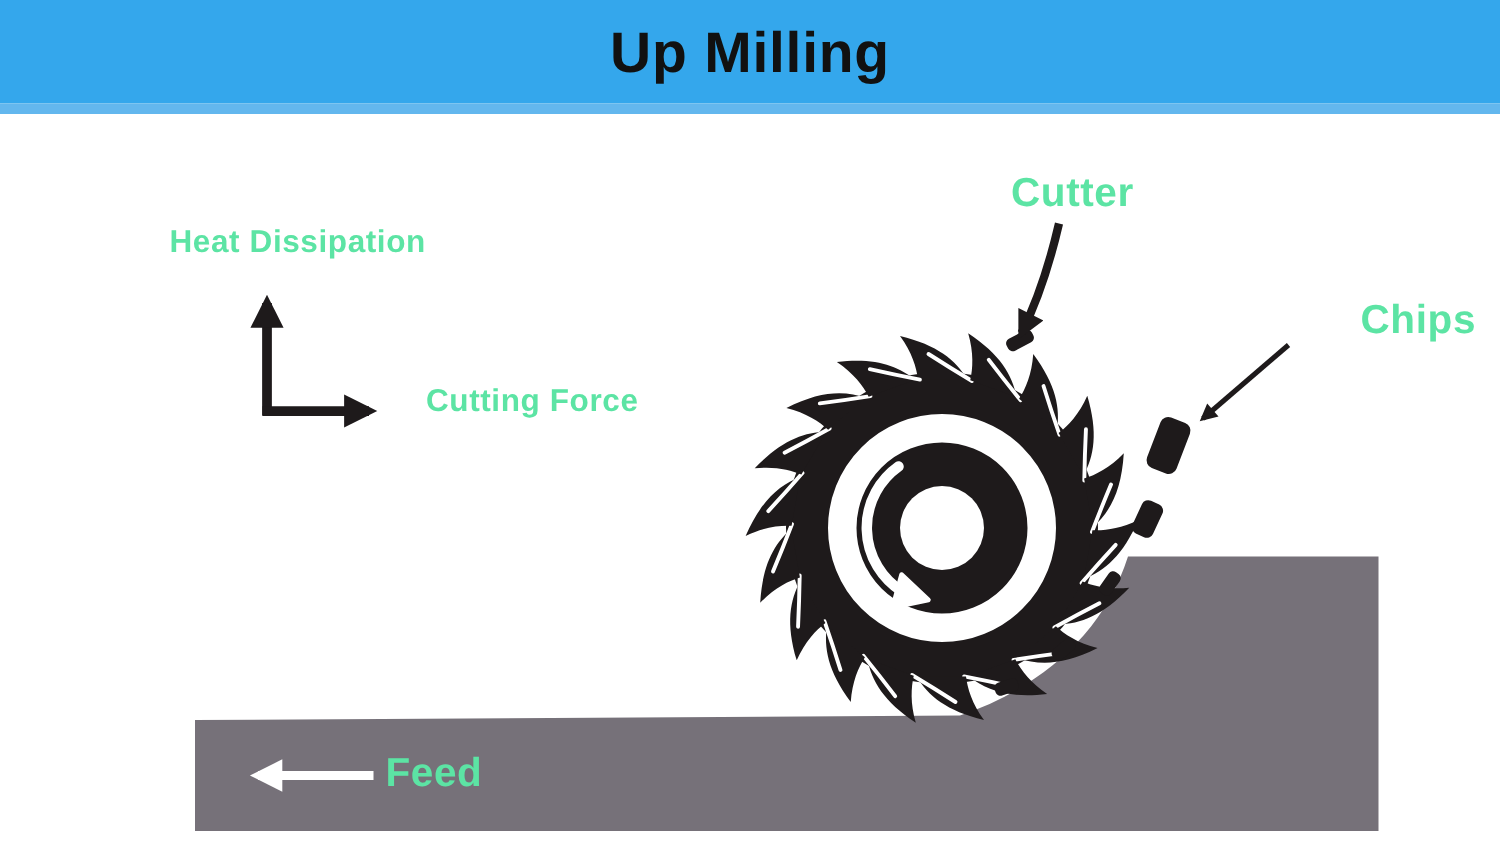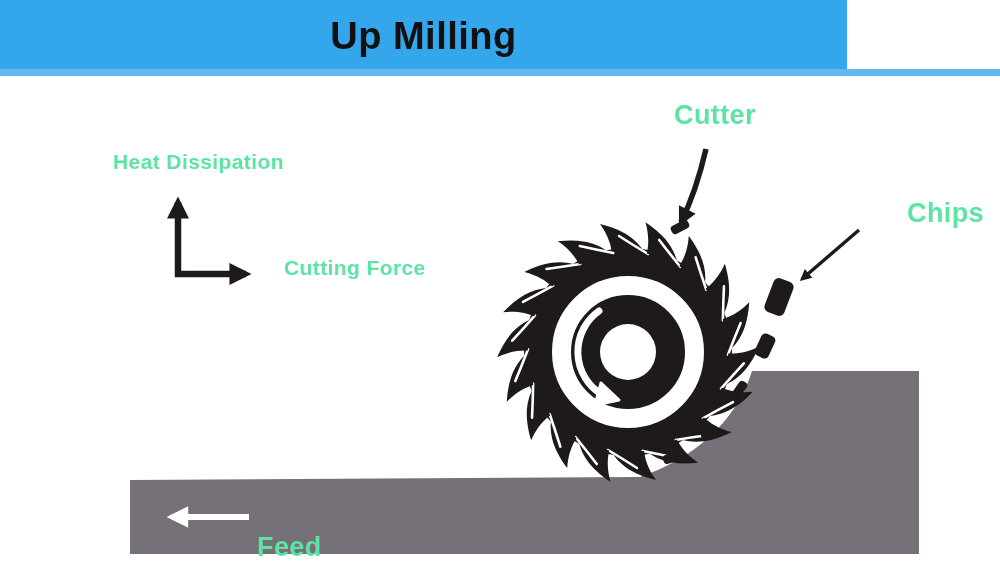--- a/index.html
+++ b/index.html
@@ -15,21 +15,21 @@
     font-family:"Liberation Sans","DejaVu Sans",sans-serif;
     background:#ffffff;
   }
   .stage{
     position:relative;
     width:1000px;height:563px;
     overflow:hidden;
     background:#ffffff;
   }
   .title-bar{
-    position:absolute;left:0;top:0;width:847px;height:69px;
+    position:absolute;left:0;top:0;width:1000px;height:69px;
     background:var(--blue);
     display:flex;align-items:center;justify-content:center;
   }
   .title-strip{
     position:absolute;left:0;top:69px;width:1000px;height:7px;
     background:var(--blue-light);
   }
   .page-title{
     color:var(--title-ink);
     font-size:38px;font-weight:800;
@@ -41,23 +41,23 @@
     position:absolute;
     color:var(--green);
     font-weight:800;
     letter-spacing:0.4px;
     white-space:nowrap;
   }
   .lbl-sm{font-size:21px;}
   .lbl-lg{font-size:27px;}
   #lbl-heat{left:113px;top:150px;}
   #lbl-cutforce{left:284px;top:256px;}
-  #lbl-cutter{left:674px;top:100px;}
+  #lbl-cutter{left:674px;top:113px;}
   #lbl-chips{left:859px;top:198px;margin-left:48px;}
-  #lbl-feed{left:257px;top:500px;margin-top:32px;}
+  #lbl-feed{left:257px;top:500px;}
 </style>
 </head>
 <body>
 
 <div class="stage">
 
   <div class="title-bar">
     <div class="page-title">Up Milling</div>
   </div>
   <div class="title-strip"></div>

